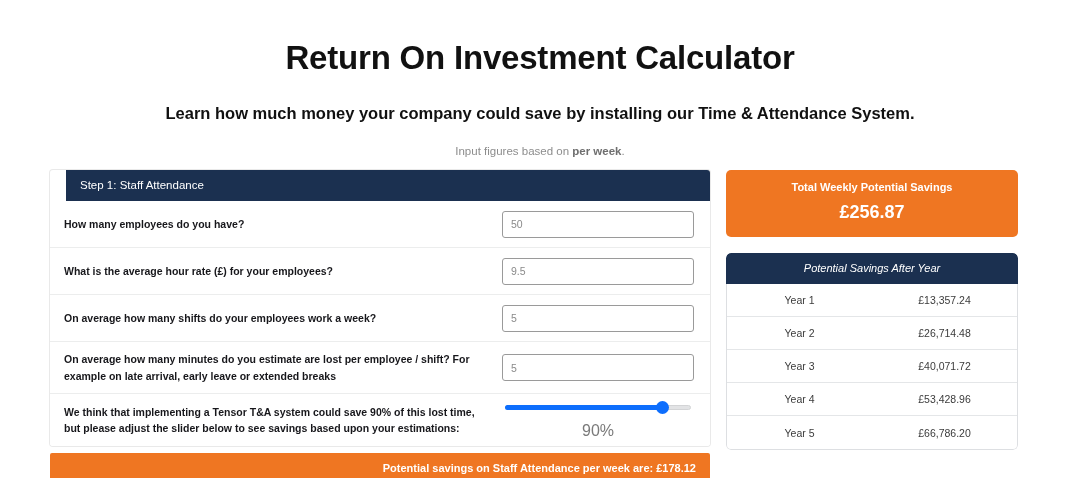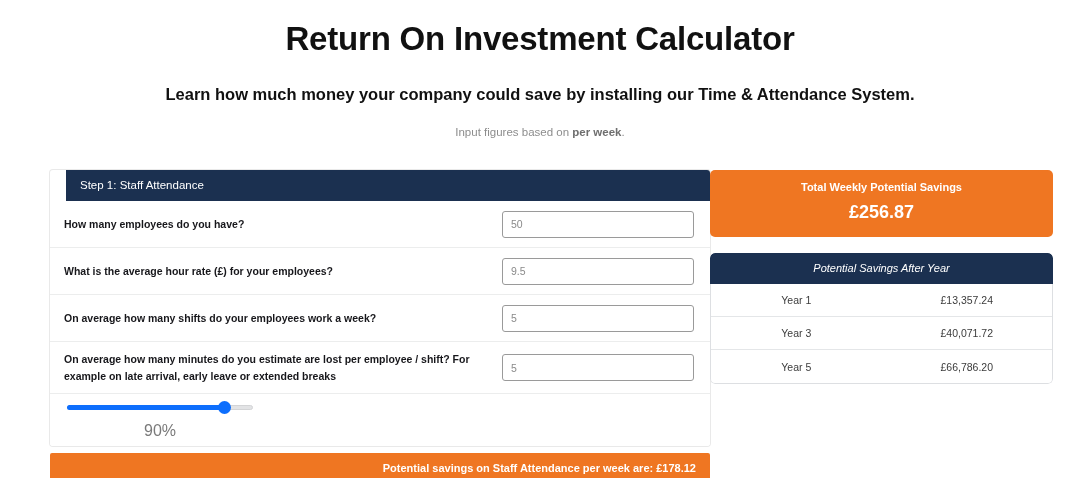--- a/index.html
+++ b/index.html
@@ -9,41 +9,41 @@
     background: #ffffff;
     font-family: "Liberation Sans", sans-serif;
     color: #1a1a1a;
     overflow: hidden;
   }
   .page { position: relative; width: 1080px; height: 478px; }
 
   
   .hdr { text-align: center; }
   .hdr-title {
-    margin: 0; padding-top: 20px;
+    margin: 0; padding-top: 39px;
     font-size: 33px; font-weight: 700; letter-spacing: -0.2px;
     color: #111111; line-height: 1.15;
   }
   .hdr-sub {
     margin: 8px; padding-top: 19px;
     font-size: 16.5px; font-weight: 700; color: #111111;
   }
   .hdr-note {
     margin: 8px; padding-top: 14px;
     font-size: 11.5px; color: #8d8d8d; font-weight: 400;
   }
   .hdr-note b { color: #6f6f6f; font-weight: 700; }
 
   
   .cols {
     position: absolute; left: 0; top: 170px; width: 1080px;
     display: flex; align-items: flex-start;
   }
   .col-left { width: 660px; margin-left: 50px; }
-  .col-right { width: 343px; }
+  .col-right { width: 292px; margin-left: 16px; }
 
   
   .panel {
     background: #ffffff;
     border-radius: 3px;
     overflow: hidden;
     box-shadow: 0 0 0 1px #e9e9e9;
   }
   .panel-head {
     background: #1b3050;
@@ -204,20 +204,21 @@
         </div>
 
         <div class="frow frow-tall">
           <div class="frow-label">On average how many minutes do you estimate are lost per employee / shift? For example on late arrival, early leave or extended breaks</div>
           <div class="frow-ctl">
             <input class="tinput" type="text" value="5" style="">
           </div>
         </div>
 
         <div class="frow frow-tall">
+          <div class="frow-label">We think that implementing a Tensor T&amp;A system could save 90% of this lost time, but please adjust the slider below to see savings based upon your estimations:</div>
           <div class="frow-ctl">
             <div class="slider-wrap">
               <div class="slider">
                 <div class="slider-track"></div>
                 <div class="slider-fill"></div>
                 <div class="slider-thumb"></div>
               </div>
               <div class="slider-val">90%</div>
             </div>
           </div>
@@ -234,24 +235,32 @@
       </div>
 
       <div class="card-table">
         <div class="tbl-head">Potential Savings After Year</div>
         <div class="tbl-body">
           <div class="trow">
             <div class="tcell-year">Year 1</div>
             <div class="tcell-val">£13,357.24</div>
           </div>
           <div class="trow">
+            <div class="tcell-year">Year 2</div>
+            <div class="tcell-val">£26,714.48</div>
+          </div>
+          <div class="trow">
             <div class="tcell-year">Year 3</div>
             <div class="tcell-val">£40,071.72</div>
           </div>
           <div class="trow">
+            <div class="tcell-year">Year 4</div>
+            <div class="tcell-val">£53,428.96</div>
+          </div>
+          <div class="trow">
             <div class="tcell-year">Year 5</div>
             <div class="tcell-val">£66,786.20</div>
           </div>
         </div>
       </div>
     </div>
 
   </div>
 </div>
 

